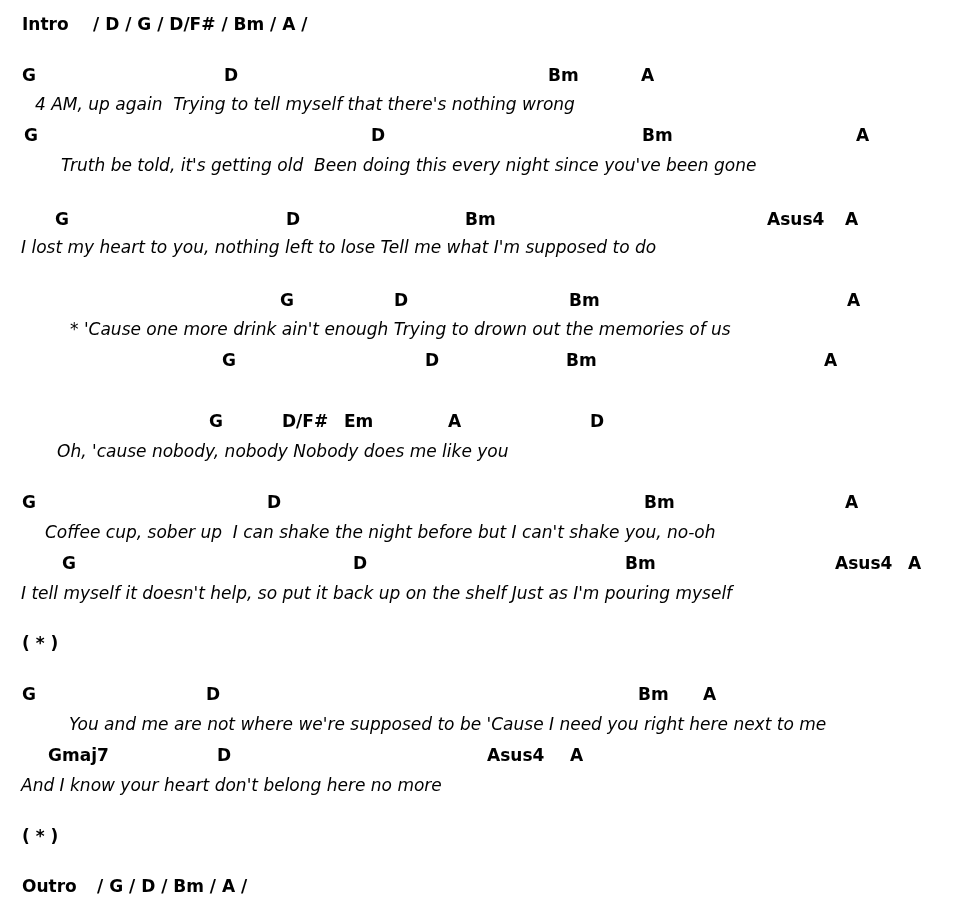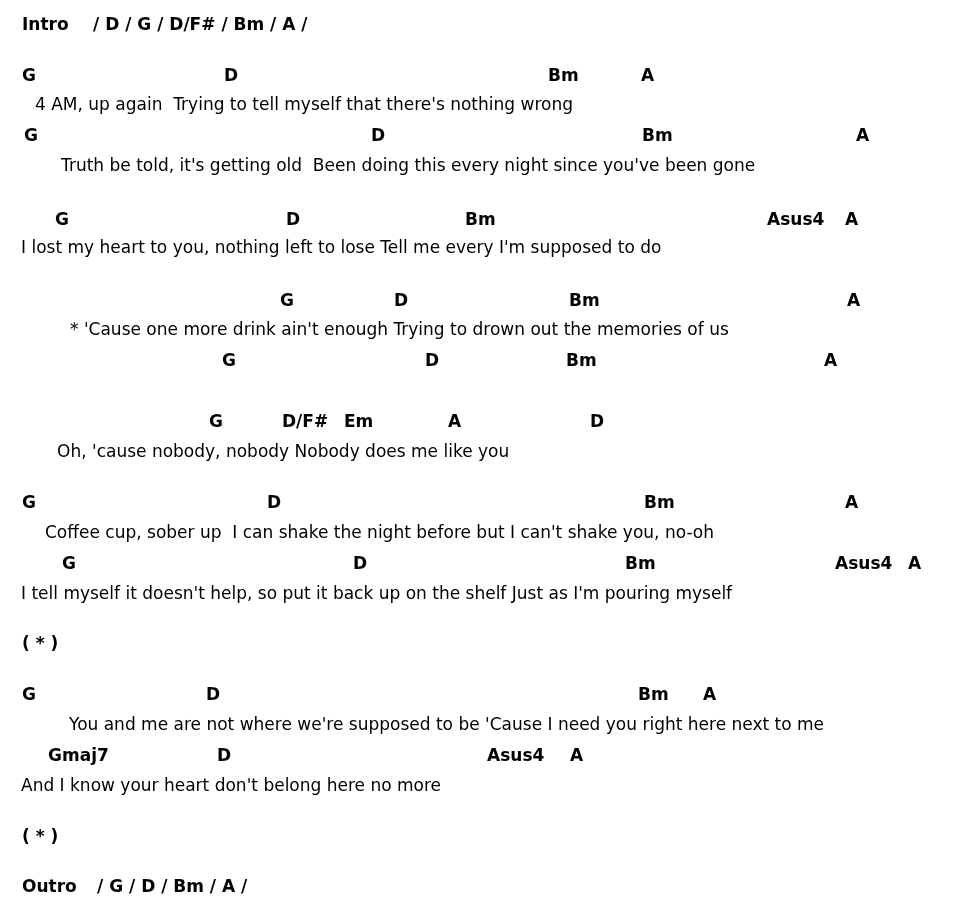--- a/index.html
+++ b/index.html
@@ -30,20 +30,21 @@
     white-space: pre;
     font-size: 17px;
     line-height: 22px;
     color: #000000;
   }
   .chord, .marker, .hlabel, .hseq {
     font-weight: 700;
   }
   .lyric {
     font-weight: 400;
+    font-style: italic;
   }
 </style>
 </head>
 <body>
 
 <div id="sheet">
     <div class="line heading" style="top: 13px;">
       <span class="hlabel" style="left: 22px;">Intro</span>
       <span class="hseq" style="left: 93px;">/ D / G / D/F# / Bm / A /</span>
     </div>
@@ -66,21 +67,21 @@
       <span class="lyric" style="left: 37px;">Truth be told, it's getting old  Been doing this every night since you've been gone</span>
     </div>
     <div class="line chords" style="top: 208px;">
       <span class="chord" style="left: 55px;">G</span>
       <span class="chord" style="left: 286px;">D</span>
       <span class="chord" style="left: 465px;">Bm</span>
       <span class="chord" style="left: 767px;">Asus4</span>
       <span class="chord" style="left: 845px;">A</span>
     </div>
     <div class="line lyric" style="top: 236px;">
-      <span class="lyric" style="left: 21px;">I lost my heart to you, nothing left to lose Tell me every I'm supposed to do</span>
+      <span class="lyric" style="left: 21px;">I lost my heart to you, nothing left to lose Tell me what I'm supposed to do</span>
     </div>
     <div class="line chords" style="top: 289px;">
       <span class="chord" style="left: 280px;">G</span>
       <span class="chord" style="left: 394px;">D</span>
       <span class="chord" style="left: 569px;">Bm</span>
       <span class="chord" style="left: 847px;">A</span>
     </div>
     <div class="line lyric" style="top: 318px;">
       <span class="lyric" style="left: 70px;">* 'Cause one more drink ain't enough Trying to drown out the memories of us</span>
     </div>

